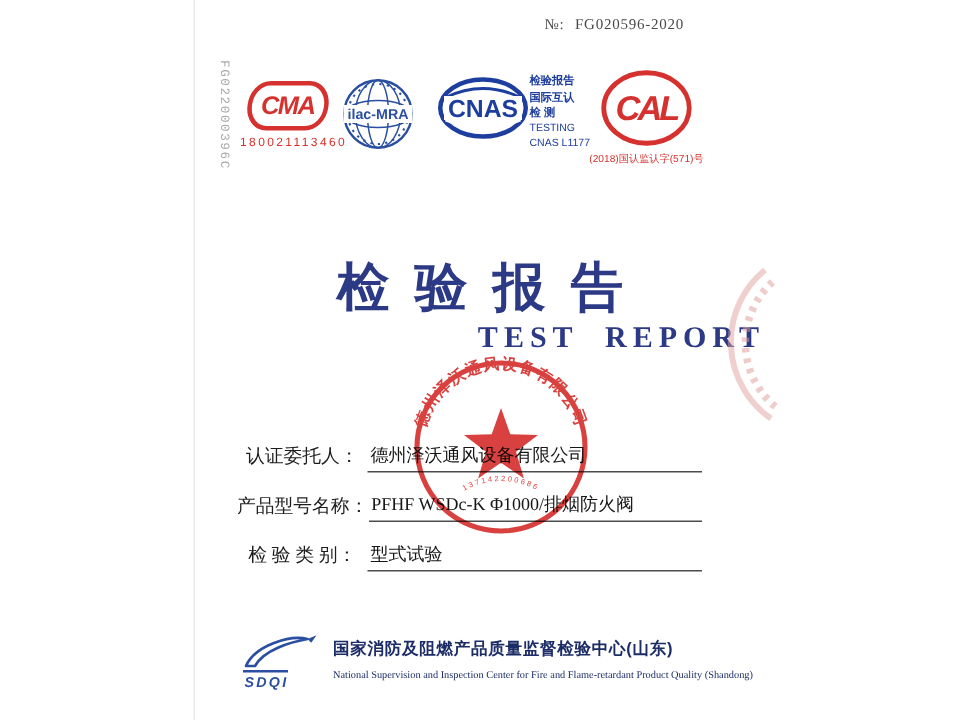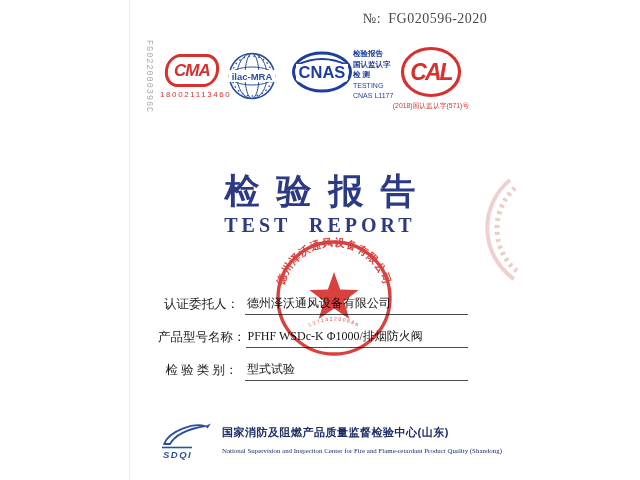--- a/index.html
+++ b/index.html
@@ -5,21 +5,21 @@
   html,body{margin:0;padding:0;}
   body{
     width:640px;height:480px;position:relative;overflow:hidden;
     background:#ffffff;
     font-family:"Liberation Serif","DejaVu Serif",serif;
   }
   .page{position:absolute;inset:0;background:#fff;}
   .scan-edge{position:absolute;left:129px;top:0;width:1px;height:480px;background:#eceaea;}
 
   
-  .report-no{position:absolute;left:363px;top:11px;font-size:14px;color:#4a4a4a;letter-spacing:.5px;white-space:nowrap;}
+  .report-no{position:absolute;left:363px;top:11px;font-size:10px;color:#4a4a4a;letter-spacing:.5px;white-space:nowrap;}
   .report-no .lbl{margin-right:7px;}
 
   
   .side-code{
     position:absolute;left:144px;top:40px;height:95px;
     writing-mode:vertical-rl;font-family:"Liberation Mono","DejaVu Sans Mono",monospace;
     font-size:8.5px;color:#9a9a9a;letter-spacing:1px;opacity:.85;
   }
 
   
@@ -49,21 +49,21 @@
     font-family:"Liberation Sans",sans-serif;font-size:6.8px;color:#d5312e;white-space:nowrap;
   }
 
   
   .title-zh{
     position:absolute;left:130px;top:168px;width:380px;text-align:center;
     font-family:Liberation Serif, serif;
     font-size:35px;font-weight:bold;color:#2c3a86;letter-spacing:17px;text-indent:17px;
   }
   .title-en{
-    position:absolute;left:130px;top:214px;width:380px;text-align:center;
+    position:absolute;left:130px;top:214px;width:380px;text-align:right;
     font-size:20px;font-weight:bold;color:#2c3a86;letter-spacing:4px;word-spacing:9px;
   }
 
   
   .fields{position:absolute;left:158px;top:282px;width:310px;}
   .field-row{display:flex;align-items:flex-end;height:33px;}
   .field-label{
     flex:0 0 87px;font-size:12.5px;color:#1d1d1d;white-space:nowrap;padding-bottom:2px;text-align:center;
   }
   .field-value{
@@ -123,21 +123,21 @@
   <svg class="cnas" width="62" height="42" viewBox="0 0 62 42">
     <ellipse cx="31" cy="21" rx="28.5" ry="19" fill="none" stroke="#1d3e9e" stroke-width="3"></ellipse>
     <path d="M6 14 Q31 2 56 14" fill="none" stroke="#1d3e9e" stroke-width="2"></path>
     <path d="M6 29 Q31 40 56 29" fill="none" stroke="#ffffff" stroke-width="2"></path>
     <rect x="5" y="13" width="52" height="16" fill="#ffffff"></rect>
     <text x="31" y="27" text-anchor="middle" font-size="16.5" font-weight="bold" fill="#1d3e9e">CNAS</text>
   </svg>
 
   <div class="cnas-caption">
     <div>检验报告</div>
-    <div>国认监认字</div>
+    <div>国际互认</div>
     <div>检 测</div>
     <div class="en">TESTING</div>
     <div class="en">CNAS L1177</div>
   </div>
 
   <svg class="cal" width="64" height="54" viewBox="0 0 64 54">
     <ellipse cx="32" cy="26" rx="28.5" ry="23.5" fill="none" stroke="#d5312e" stroke-width="3.2"></ellipse>
     <text x="32" y="34" text-anchor="middle" font-size="23" font-weight="bold" font-style="italic" fill="#d5312e" letter-spacing="-2">CAL</text>
   </svg>
   <div class="cal-caption">(2018)国认监认字(571)号</div>

